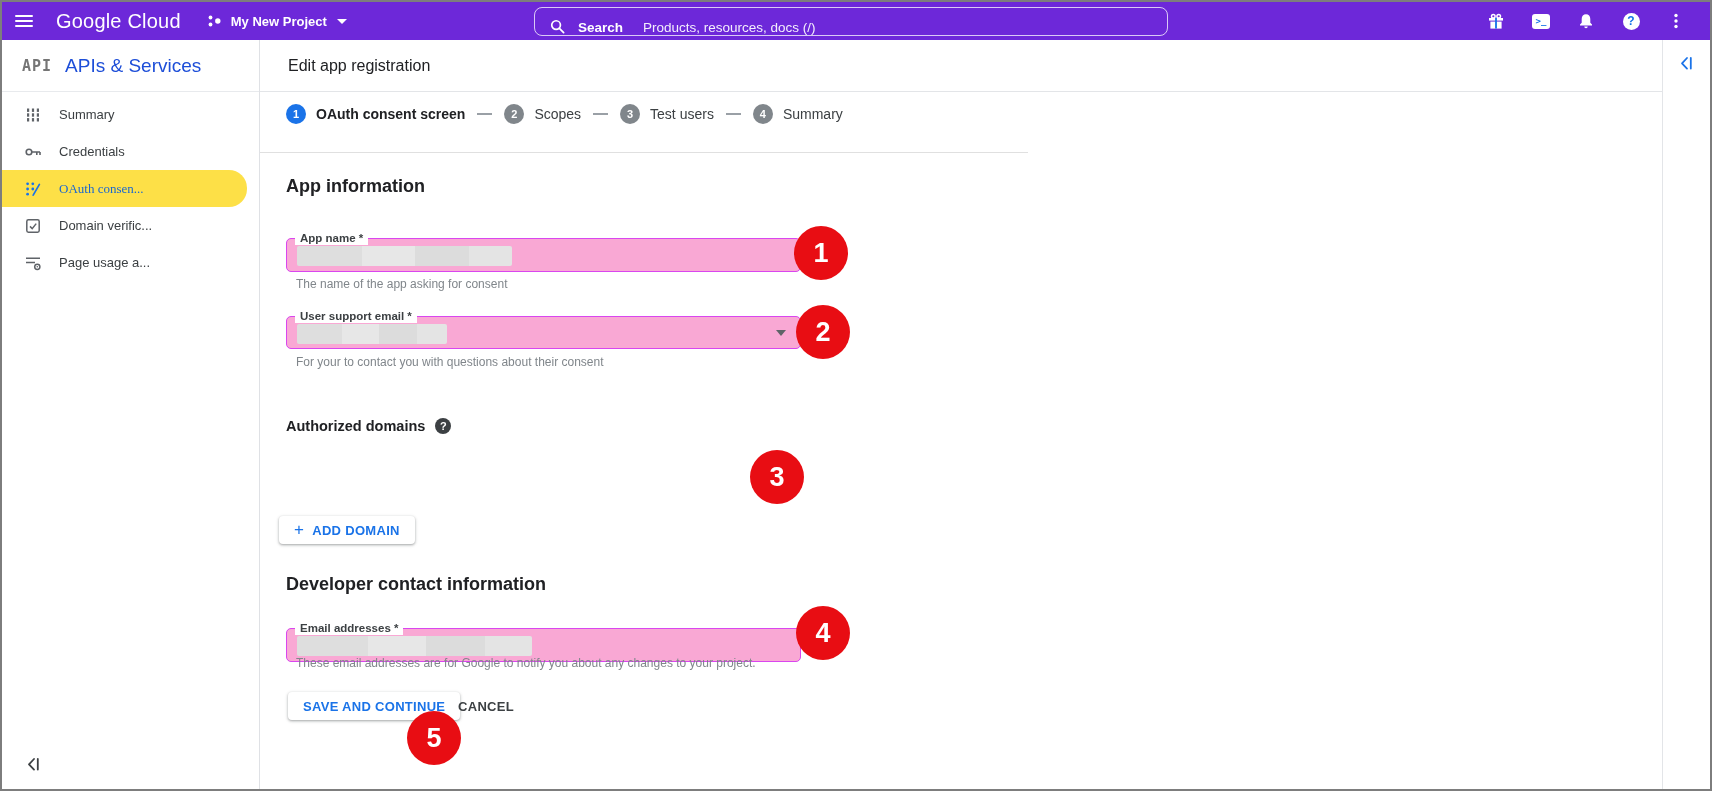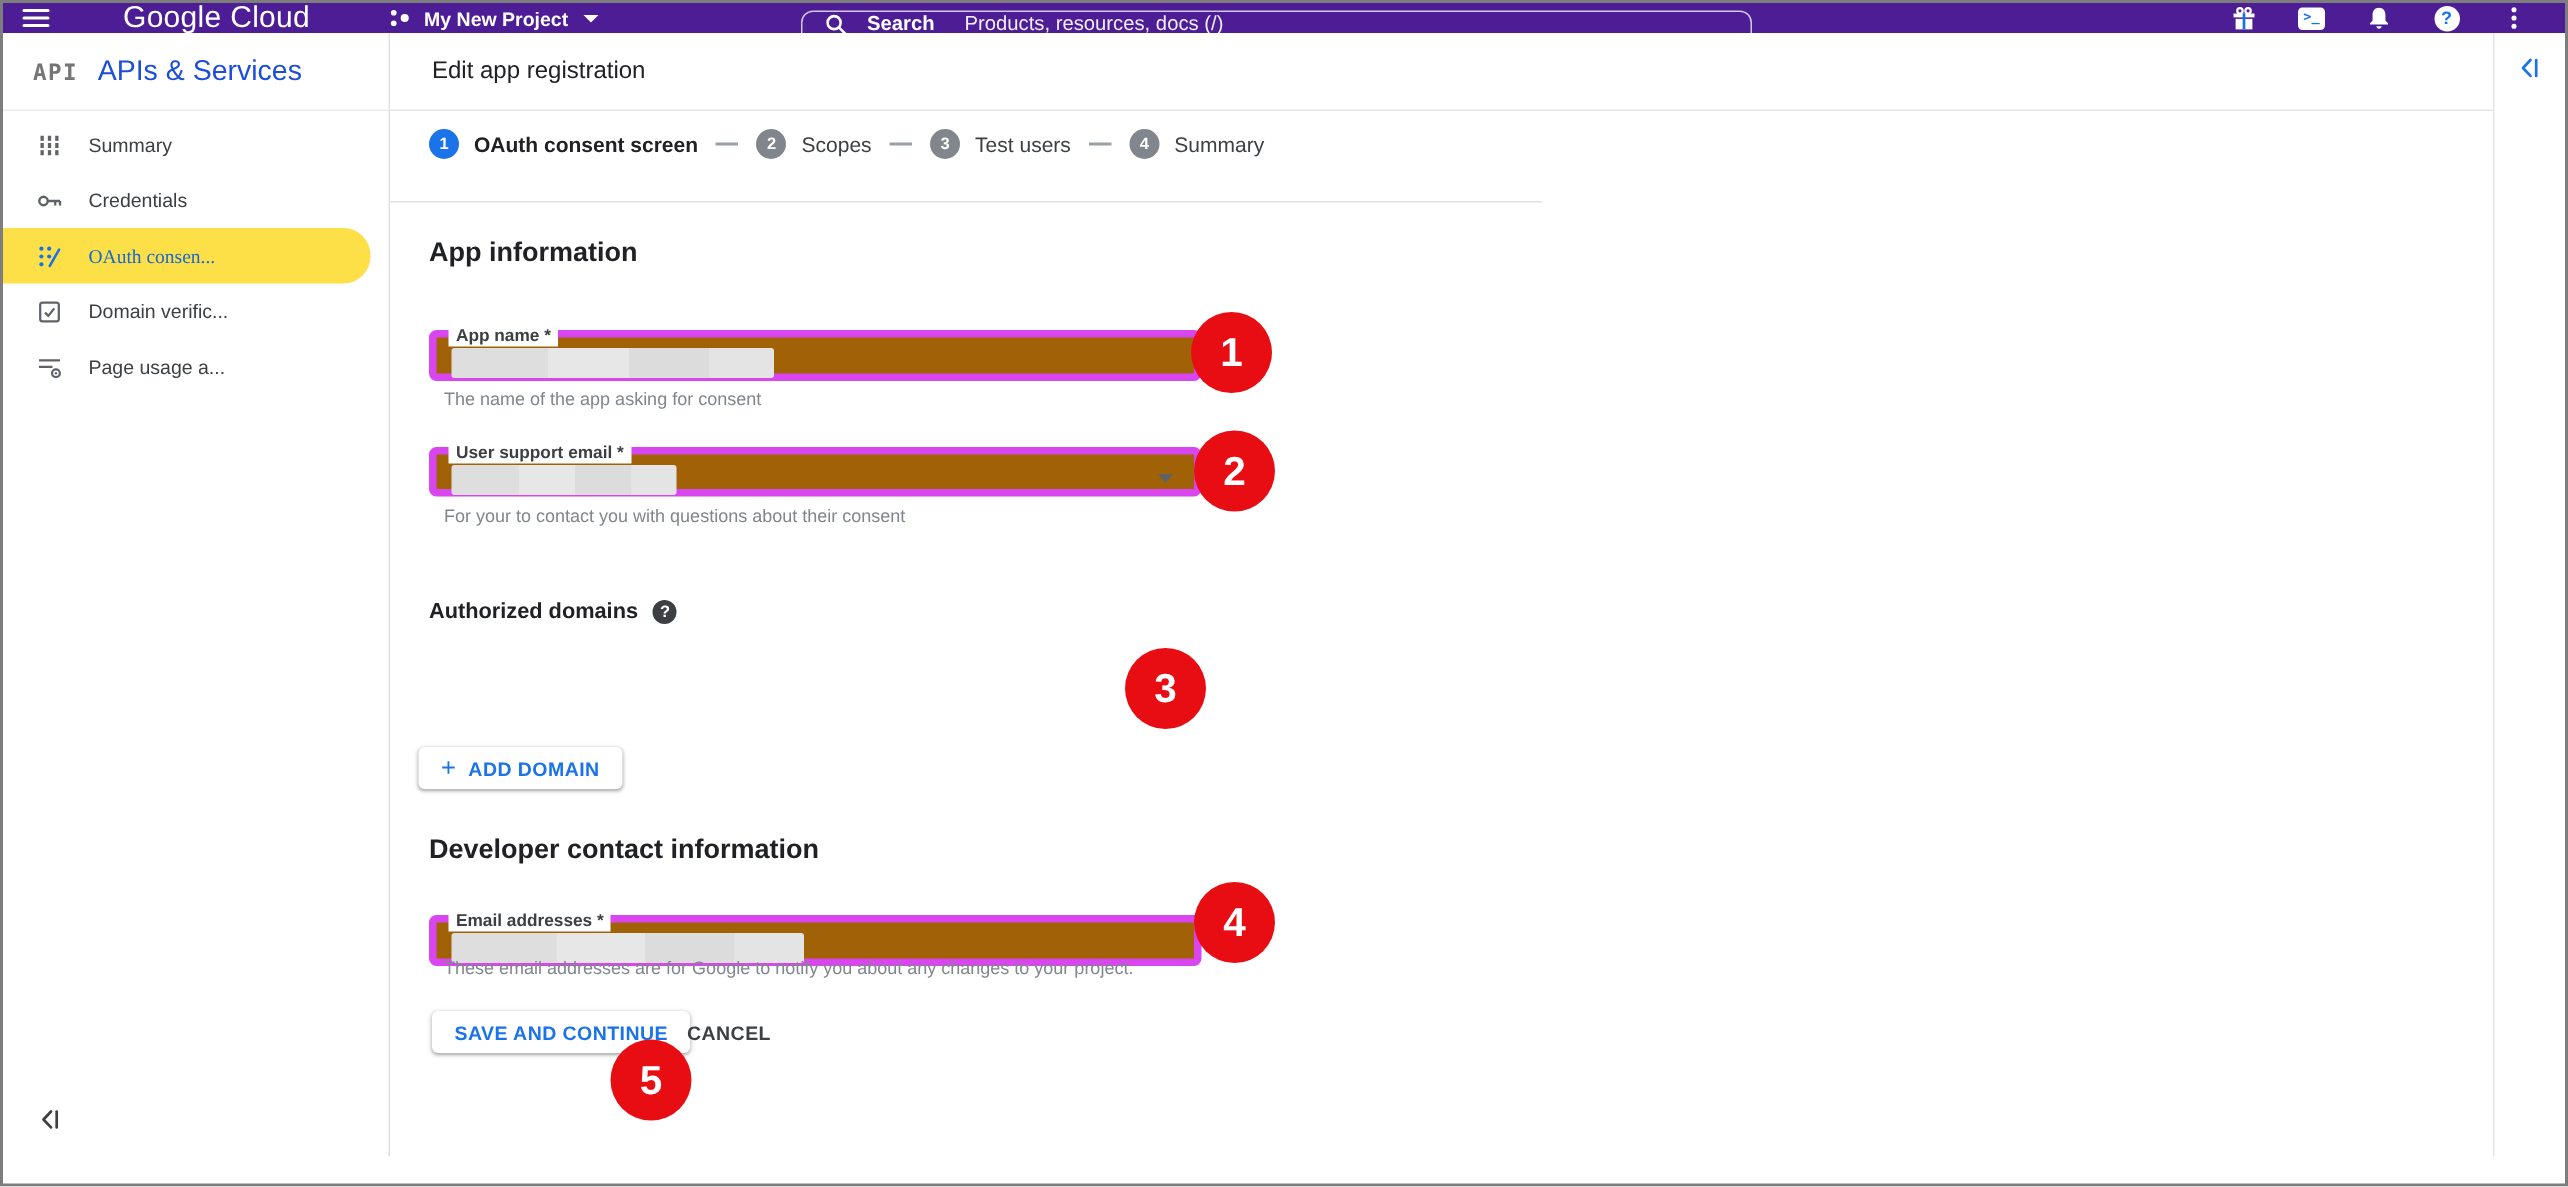--- a/index.html
+++ b/index.html
@@ -1,29 +1,29 @@
 <!DOCTYPE html>
 <html><head>
 <meta charset="utf-8">
 <style>
   * { box-sizing: border-box; margin: 0; padding: 0; }
   html,body { background:#fff; }
   body { font-family: "Liberation Sans", sans-serif; }
   .page { position:relative; width:1712px; height:791px; border:2px solid #7d7d7d; background:#fff; overflow:hidden; }
 
   
-  .topbar { position:relative; height:20px; background:#4c1d95; display:flex; align-items:center; color:#fff;gap:26px; }
+  .topbar { position:relative; height:38px; background:#6d28d9; display:flex; align-items:center; color:#fff; }
   .hamburger { width:44px; height:38px; display:flex; align-items:center; justify-content:center; cursor:pointer; }
   .hamburger .bars { width:18px; }
   .hamburger .bars span { display:block; height:2px; background:#fff; margin:3px 0; border-radius:1px; }
   .gc-logo { font-size:20px; letter-spacing:.2px; margin-left:10px; white-space:nowrap; }
   .proj-sel { display:flex; align-items:center; gap:8px; margin-left:26px; cursor:pointer; }
   .proj-name { font-size:13px; font-weight:700; }
   .caret-down { width:0; height:0; border-left:5px solid transparent; border-right:5px solid transparent; border-top:5px solid #fff; margin-left:2px; }
-  .searchbar { position:absolute; left:532px; top:5px; width:634px; height:29px; border:1px solid rgba(255,255,255,.75); border-radius:8px; display:flex; align-items:flex-start; padding-left:14px; gap:12px; cursor:text; }
+  .searchbar { position:absolute; left:532px; top:5px; width:634px; height:29px; border:1px solid rgba(255,255,255,.75); border-radius:8px; display:flex; align-items:flex-end; padding-left:14px; gap:12px; cursor:text; }
   .search-label { font-size:13.5px; font-weight:700; color:#fff; }
   .search-ph { font-size:13.5px; color:rgba(255,255,255,.92); margin-left:8px; }
   .topbar-right { margin-left:auto; display:flex; align-items:center; gap:25px; padding-right:24px; }
   .tb-icon { width:20px; height:20px; display:flex; align-items:center; justify-content:center; cursor:pointer; position:relative; }
   .shell-box { width:18px; height:15px; background:#fff; border-radius:3px; display:flex; align-items:center; justify-content:center; }
   .shell-glyph { color:#1372e8; font-family:"DejaVu Sans Mono", monospace; font-size:9px; font-weight:700; line-height:1; }
   .help-circle { width:17px; height:17px; border-radius:50%; background:#fff; display:flex; align-items:center; justify-content:center; }
   .help-glyph { color:#1372e8; font-size:12px; font-weight:700; line-height:1; }
 
   
@@ -53,21 +53,21 @@
   .step.active .step-circle { background:#1a73e8; }
   .step-label { font-size:14px; color:#3c4043; }
   .step.active .step-label { font-weight:700; color:#202124; }
   .step-connector { width:15px; height:2px; background:#9aa0a6; margin:0 12px; }
   .stepper-divider { position:absolute; top:60px; left:0; width:768px; height:1px; background:#e0e0e0; }
 
   
   .section-heading { position:absolute; left:26px; font-size:18px; font-weight:600; color:#202124; }
   .sub-heading { position:absolute; left:26px; font-size:14.5px; font-weight:700; color:#202124; display:flex; align-items:center; gap:10px; }
   .help-dark { width:16px; height:16px; border-radius:50%; background:#3c4043; color:#fff; font-size:11px; font-weight:700; display:flex; align-items:center; justify-content:center; cursor:pointer; }
-  .mfield { position:absolute; left:26px; border:5px solid #d946ef; border-radius:5px; background:#a16207; cursor:text;text-decoration:underline; }
+  .mfield { position:absolute; left:26px; border:1px solid #d946ef; border-radius:5px; background:#f9a8d4; cursor:text;text-decoration:underline; }
   .mlabel { position:absolute; top:-8px; left:8px; background:#fff; padding:0 5px; font-size:11.5px; font-weight:600; color:#3c4043; white-space:nowrap; line-height:14px; }
   .redact { position:absolute; left:10px; top:7px; height:20px; border-radius:2px;
             background:linear-gradient(90deg,#dedede 0 30%,#e7e7e7 30% 55%,#dcdcdc 55% 80%,#e4e4e4 80%); }
   .dd-caret { position:absolute; right:14px; top:13px; width:0; height:0; border-left:5px solid transparent; border-right:5px solid transparent; border-top:6px solid #5f6368; }
   .helper { position:absolute; left:36px; font-size:12px; color:#80868b; }
   .btn-raised { position:absolute; display:inline-flex; align-items:center; gap:8px; height:28px; padding:0 15px; background:#fff; border-radius:4px;
                 box-shadow:0 1px 2px rgba(60,64,67,.3), 0 1px 3px 1px rgba(60,64,67,.15);
                 color:#1a73e8; font-size:13px; font-weight:700; letter-spacing:.3px; cursor:pointer; white-space:nowrap; }
   .plus-glyph { font-size:17px; font-weight:400; line-height:1; margin-top:-1px; }
   .btn-text { position:absolute; color:#3c4043; font-size:13px; font-weight:700; letter-spacing:.3px; cursor:pointer; }

